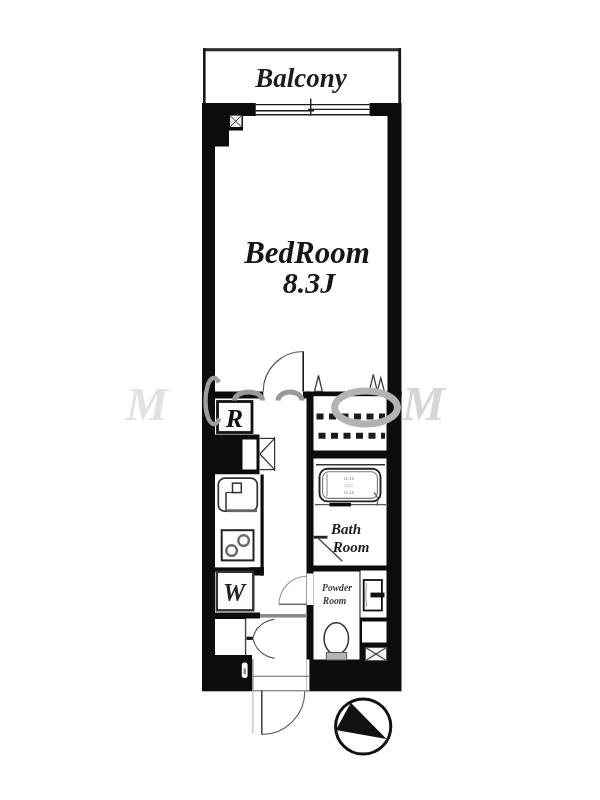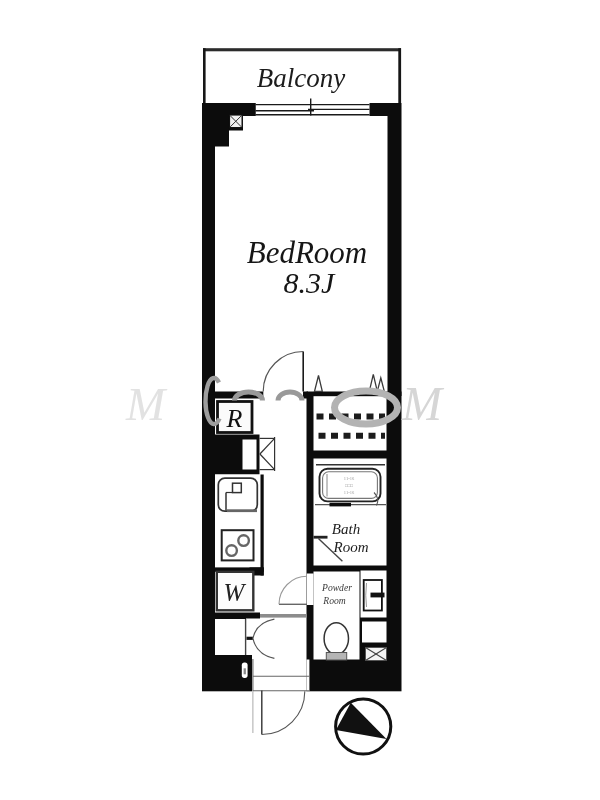--- a/index.html
+++ b/index.html
@@ -1,16 +1,16 @@
 <!DOCTYPE html>
 <html><head>
 <meta charset="utf-8">
 <style>
   html,body{margin:0;padding:0;background:#ffffff;}
-  .page{position:relative;width:600px;height:800px;background:#ffffff;overflow:hidden;}
+  .page{position:relative;width:600px;height:800px;background:#ffffff;overflow:hidden;font-weight:bold;}
   svg{position:absolute;left:0;top:0;}
   text{font-family:"Liberation Serif", serif;}
 </style>
 </head>
 <body>
 <div class="page">
 <svg width="600" height="800" viewBox="0 0 600 800" fill="none">
 
 <g>
   <rect x="204.5" y="50" width="195" height="53" fill="#ffffff" stroke="none"></rect>

